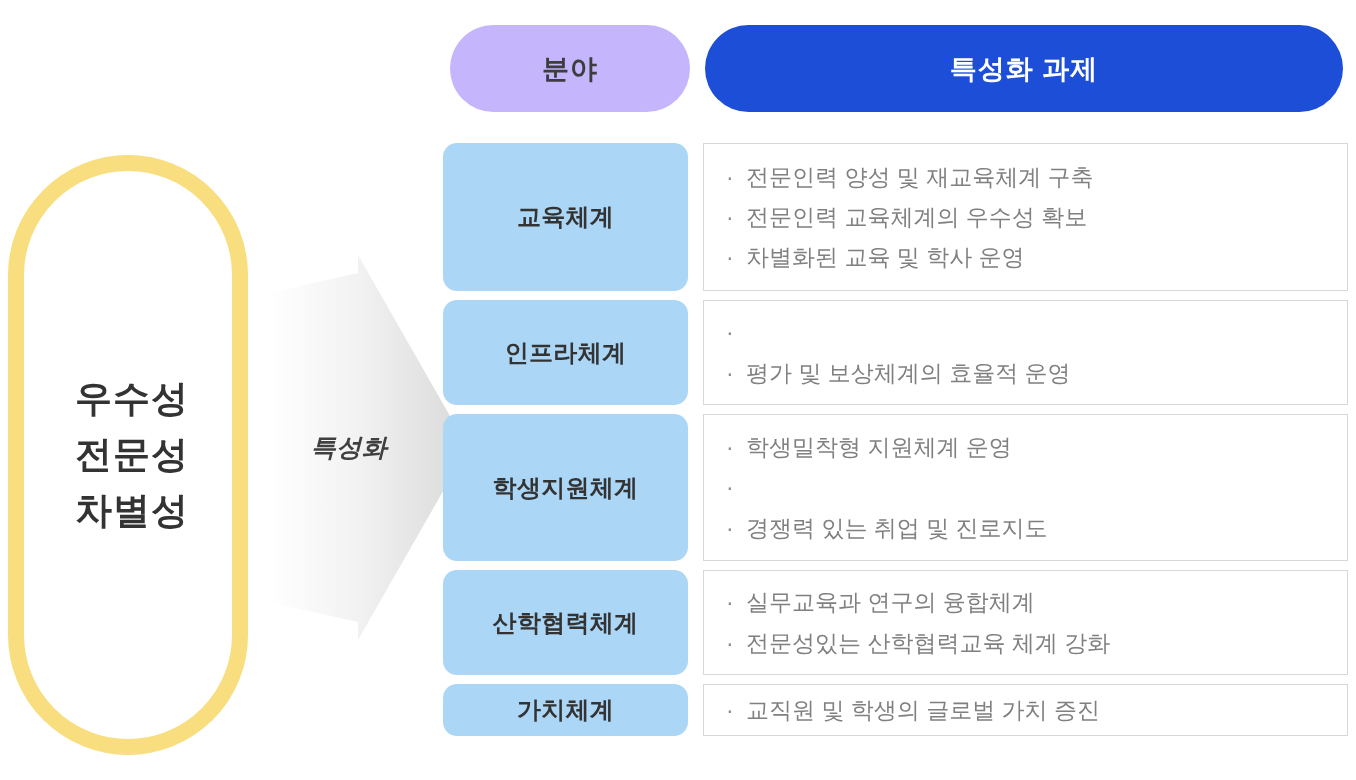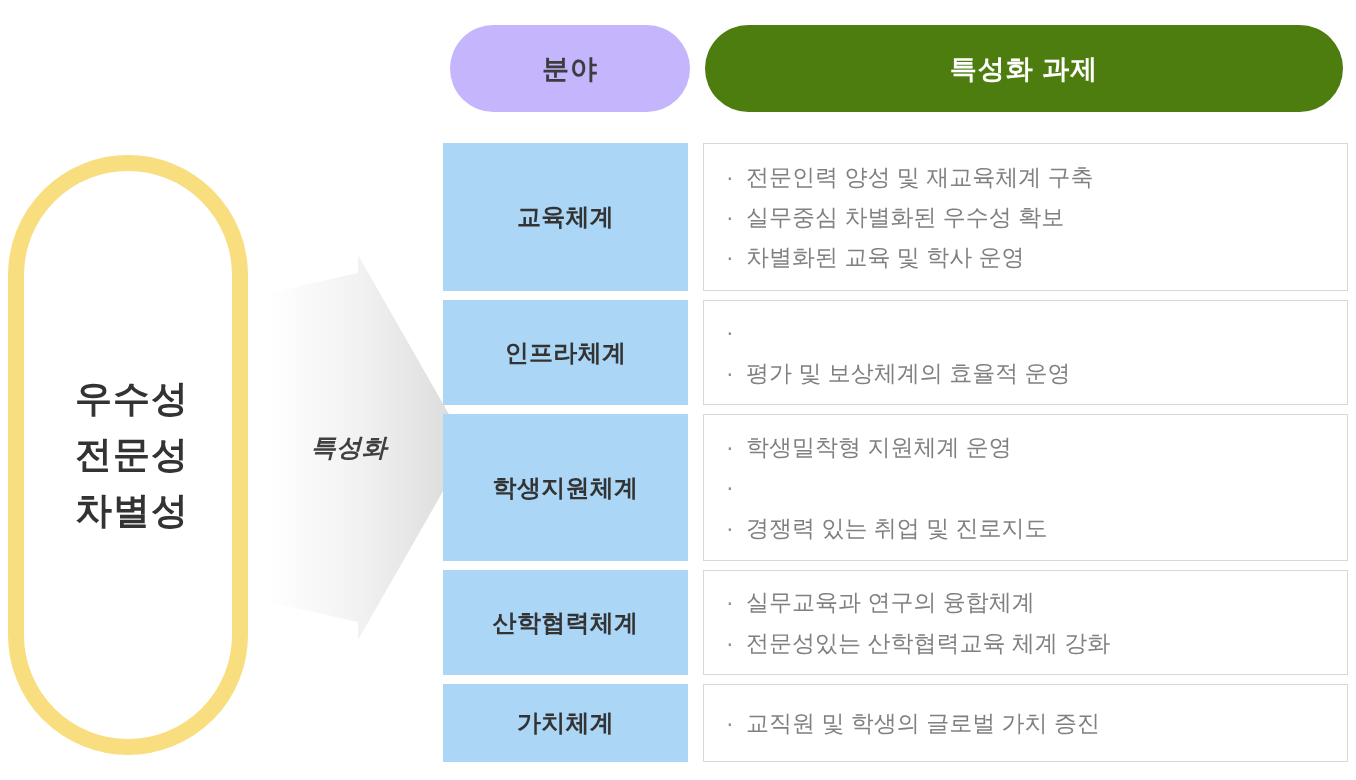--- a/index.html
+++ b/index.html
@@ -91,21 +91,21 @@
     color: #3d3d3d;
     letter-spacing: 1px;
   }
   #hdr-task {
     position: absolute;
     left: 705px;
     top: 25px;
     width: 638px;
     height: 87px;
     border-radius: 44px;
-    background: #4d7c0f;
+    background: #1d4ed8;
     display: flex;
     align-items: center;
     justify-content: center;
   }
   #hdr-task .hdr-text {
     font-size: 27px;
     font-weight: bold;
     color: #ffffff;
     letter-spacing: 1px;
   }
@@ -124,20 +124,21 @@
   .mrow:last-child { margin-bottom: 0; }
 
   .cat-cell {
     width: 245px;
     flex: 0 0 245px;
     background: #ABD6F6;
     display: flex;
     align-items: center;
     justify-content: center;
     box-sizing: border-box;
+    border-radius: 14px;
   }
   .cat-label {
     font-size: 24px;
     font-weight: bold;
     color: #333333;
     letter-spacing: 0.3px;
     white-space: nowrap;
   }
 
   .task-cell {
@@ -165,21 +166,21 @@
     flex: 0 0 20px;
     font-size: 23px;
     color: #8c8c8c;
   }
 
   
   .r0 .cat-cell, .r0 .task-cell { height: 148px; }
   .r1 .cat-cell, .r1 .task-cell { height: 105px; }
   .r2 .cat-cell, .r2 .task-cell { height: 147px; }
   .r3 .cat-cell, .r3 .task-cell { height: 105px; }
-  .r4 .cat-cell, .r4 .task-cell { height: 78px; }
+  .r4 .cat-cell, .r4 .task-cell { height: 52px; }
 </style>
 </head>
 <body>
 
 <div id="capsule">
   <div class="cap-line">우수성</div>
   <div class="cap-line">전문성</div>
   <div class="cap-line">차별성</div>
 </div>
 
@@ -209,21 +210,21 @@
       <div class="cat-cell">
         <span class="cat-label">교육체계</span>
       </div>
       <div class="task-cell">
         <div class="task-item">
           <span class="task-bullet">·</span>
           <span>전문인력 양성 및 재교육체계 구축</span>
         </div>
         <div class="task-item">
           <span class="task-bullet">·</span>
-          <span>실무중심 차별화된 우수성 확보</span>
+          <span>전문인력 교육체계의 우수성 확보</span>
         </div>
         <div class="task-item">
           <span class="task-bullet">·</span>
           <span>차별화된 교육 및 학사 운영</span>
         </div>
       </div>
     </div>
     <div class="mrow r1">
       <div class="cat-cell">
         <span class="cat-label">인프라체계</span>

